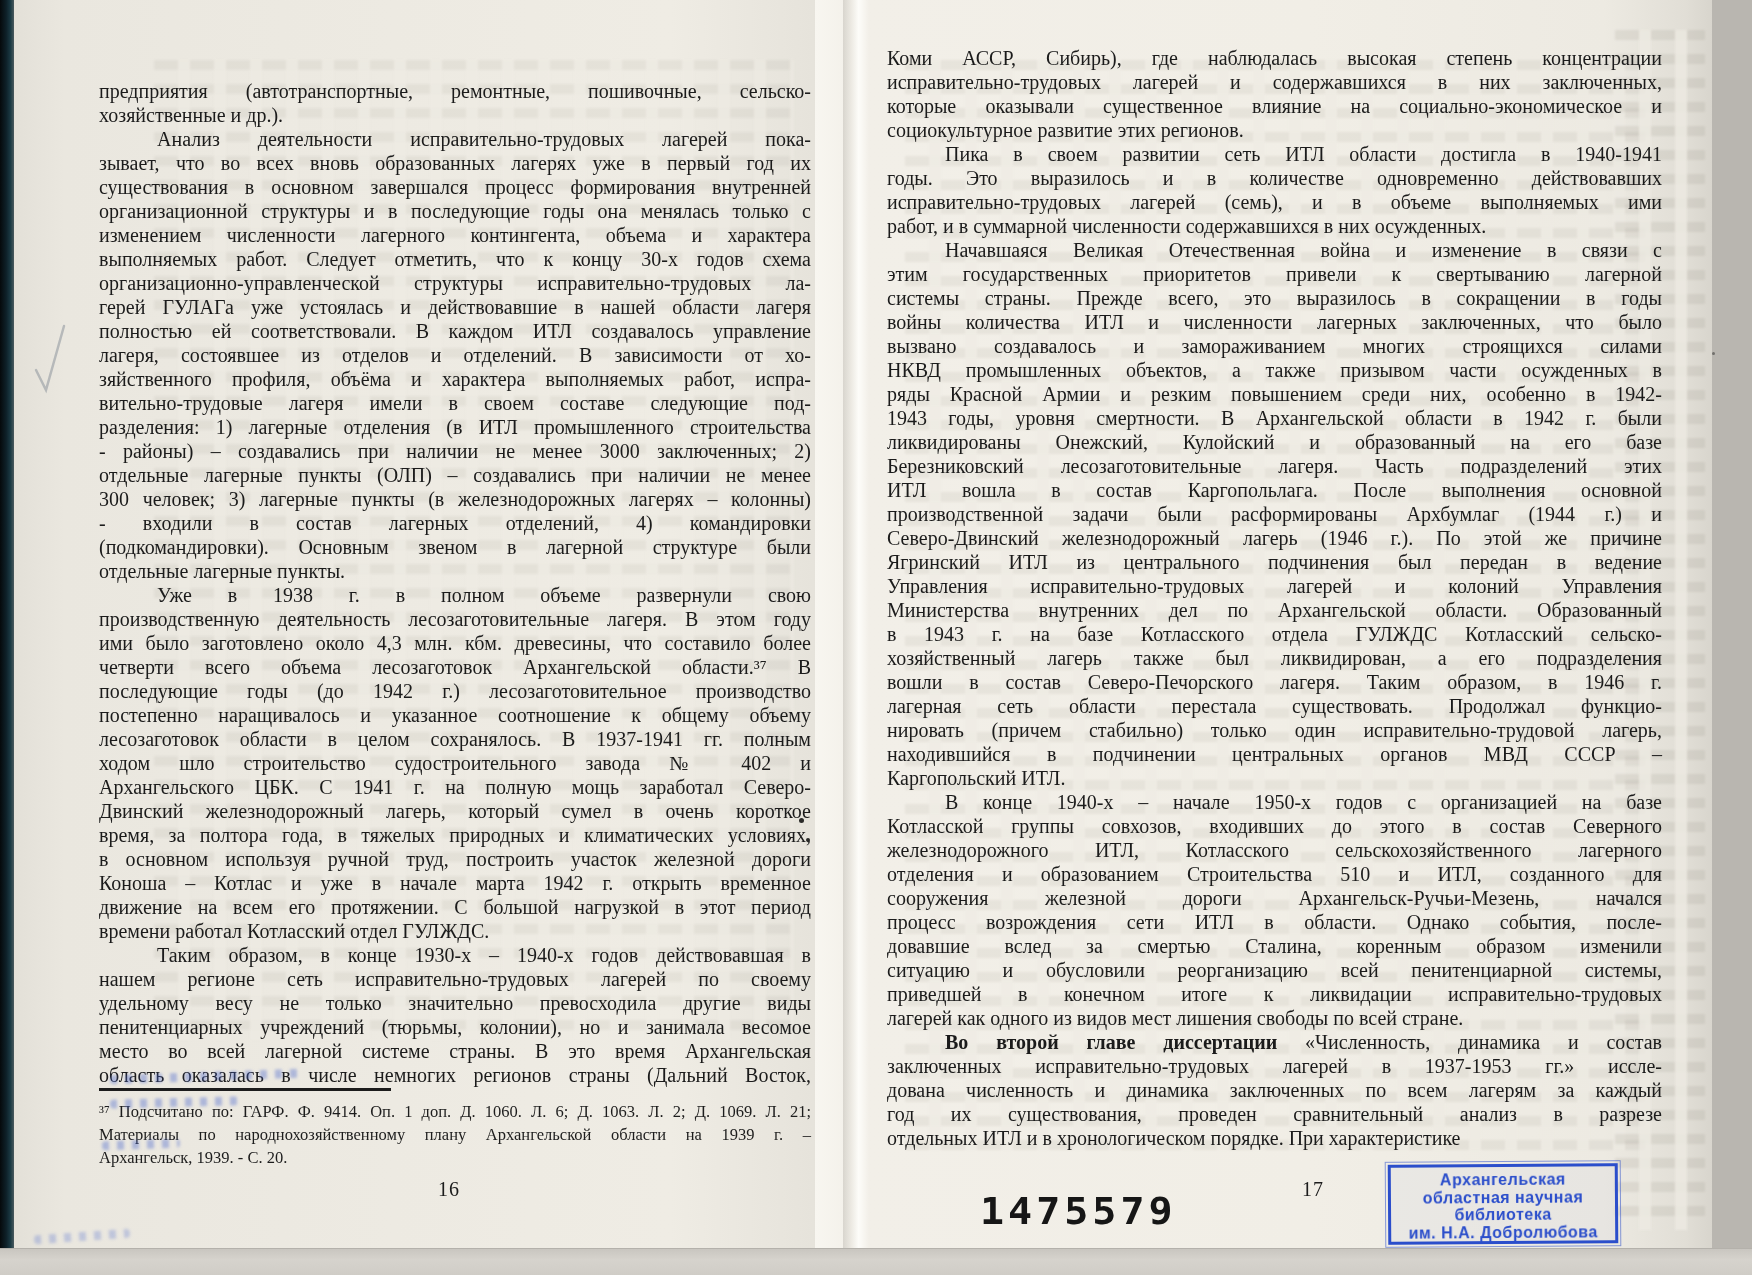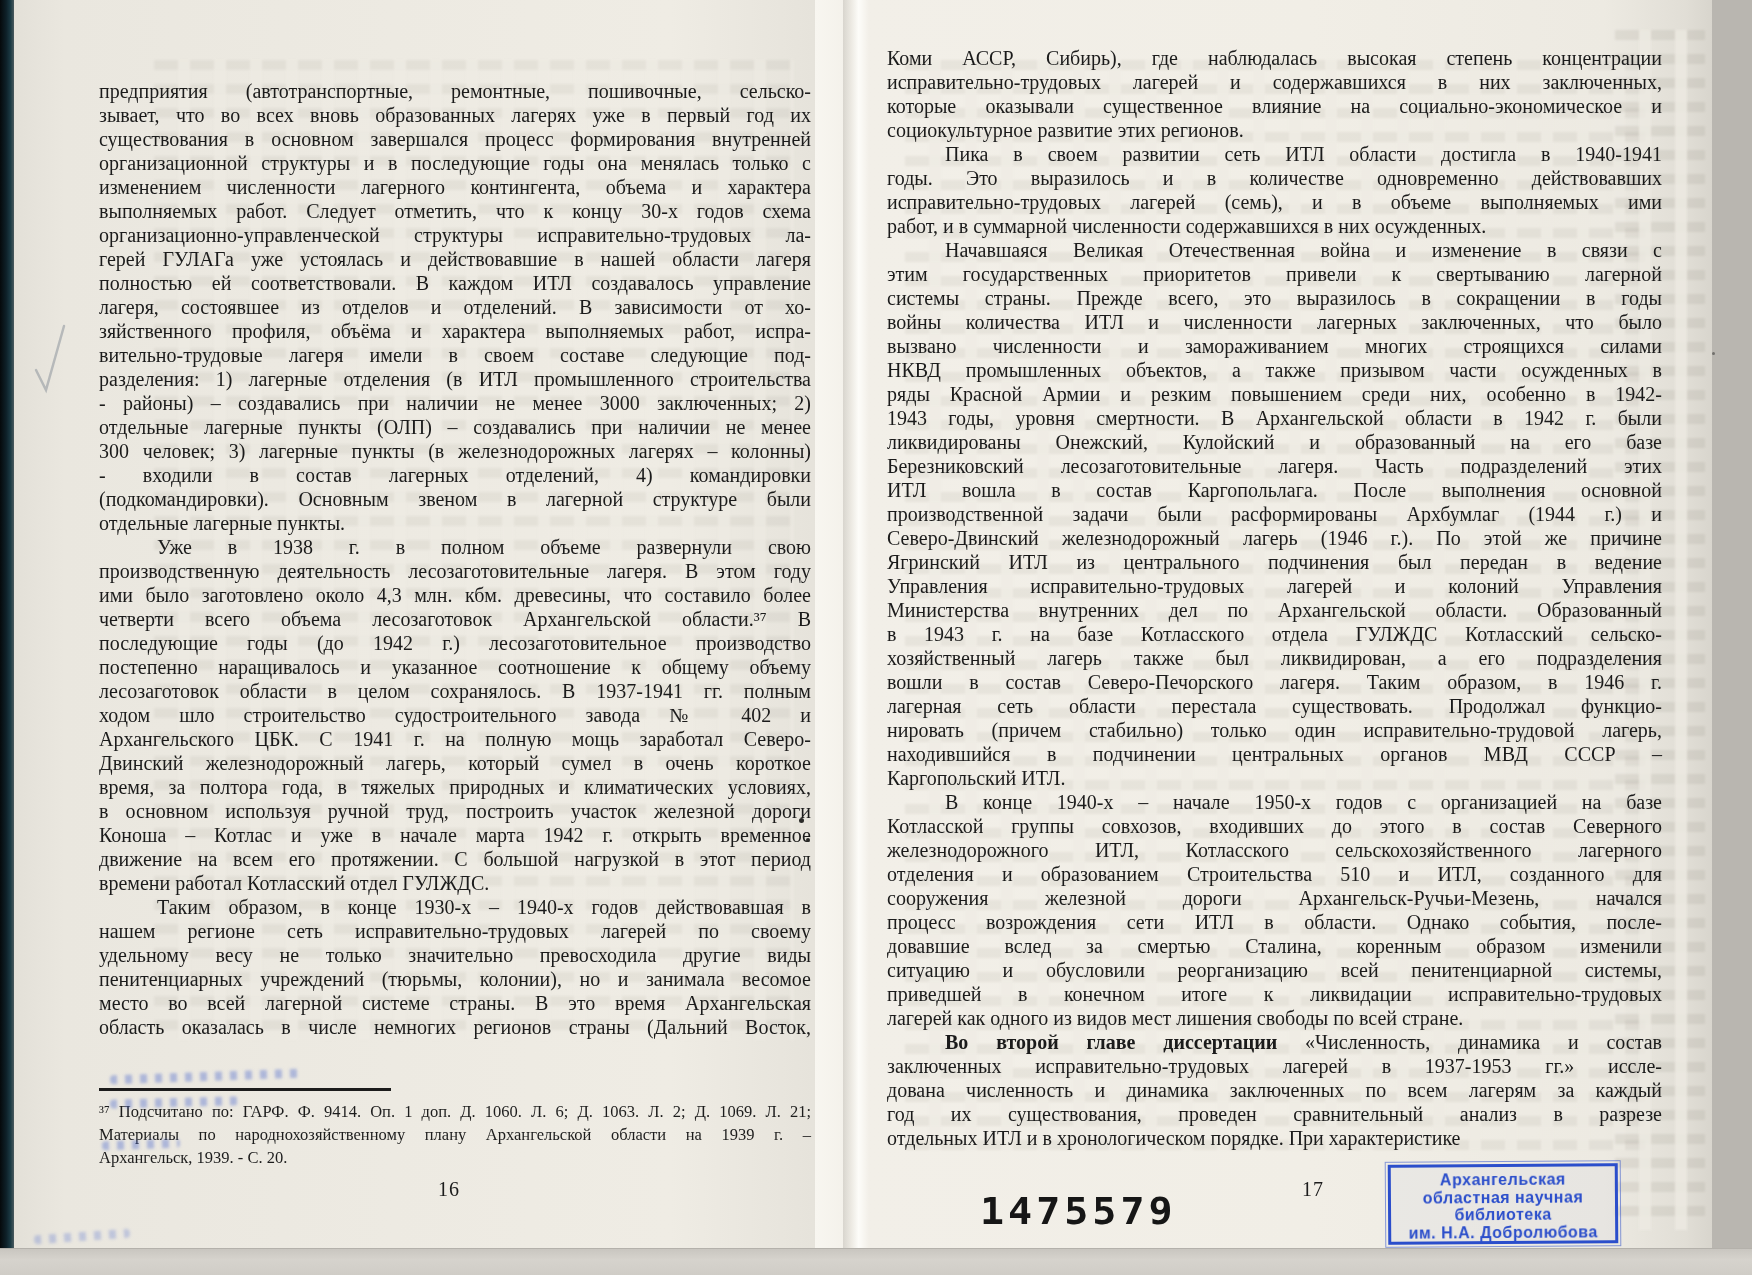--- a/index.html
+++ b/index.html
@@ -114,20 +114,22 @@
 
 <div class="spread">
 
   <div class="binding-strip"></div>
 
   <div class="page page-left">
     <div class="ghost ghost-left"></div>
 
     <div class="text-col col-left">
         <div class="tl">предприятия  (автотранспортные,  ремонтные,  пошивочные,  сельско-</div>
+        <div class="tl end">хозяйственные и др.).</div>
+        <div class="tl ind">Анализ  деятельности  исправительно-трудовых  лагерей  пока-</div>
         <div class="tl">зывает, что во всех вновь образованных лагерях уже в первый год их</div>
         <div class="tl">существования в основном завершался процесс формирования внутренней</div>
         <div class="tl">организационной структуры и в последующие годы она менялась только с</div>
         <div class="tl">изменением численности лагерного контингента, объема и характера</div>
         <div class="tl">выполняемых работ. Следует отметить, что к концу 30-х годов схема</div>
         <div class="tl">организационно-управленческой структуры исправительно-трудовых ла-</div>
         <div class="tl">герей ГУЛАГа уже устоялась и действовавшие в нашей области  лагеря</div>
         <div class="tl">полностью ей соответствовали. В каждом ИТЛ создавалось управление</div>
         <div class="tl">лагеря, состоявшее из отделов и отделений. В зависимости от хо-</div>
         <div class="tl">зяйственного профиля, объёма и характера выполняемых работ, испра-</div>
@@ -191,21 +193,21 @@
         <div class="tl">которые оказывали существенное влияние на социально-экономическое и</div>
         <div class="tl end">социокультурное развитие этих регионов.</div>
         <div class="tl ind">Пика в своем развитии сеть ИТЛ области достигла в 1940-1941</div>
         <div class="tl">годы. Это выразилось и в количестве одновременно действовавших</div>
         <div class="tl">исправительно-трудовых лагерей (семь), и в объеме выполняемых ими</div>
         <div class="tl end">работ, и в суммарной численности содержавшихся в них осужденных.</div>
         <div class="tl ind">Начавшаяся Великая Отечественная война и изменение в связи с</div>
         <div class="tl">этим государственных приоритетов привели к свертыванию лагерной</div>
         <div class="tl">системы страны. Прежде всего, это выразилось в сокращении в годы</div>
         <div class="tl">войны количества ИТЛ и численности лагерных заключенных, что было</div>
-        <div class="tl">вызвано численности и замораживанием многих строящихся силами</div>
+        <div class="tl">вызвано создавалось и замораживанием многих строящихся силами</div>
         <div class="tl">НКВД промышленных объектов, а также призывом части осужденных в</div>
         <div class="tl">ряды Красной Армии и резким повышением среди них, особенно в 1942-</div>
         <div class="tl">1943 годы, уровня смертности. В Архангельской области в 1942 г. были</div>
         <div class="tl">ликвидированы Онежский, Кулойский и образованный на его базе</div>
         <div class="tl">Березниковский лесозаготовительные лагеря. Часть подразделений этих</div>
         <div class="tl">ИТЛ вошла в состав Каргопольлага. После выполнения основной</div>
         <div class="tl">производственной задачи были расформированы Архбумлаг (1944 г.) и</div>
         <div class="tl">Северо-Двинский железнодорожный лагерь (1946 г.). По этой же причине</div>
         <div class="tl">Ягринский ИТЛ из центрального подчинения был передан в ведение</div>
         <div class="tl">Управления исправительно-трудовых лагерей и колоний Управления</div>

